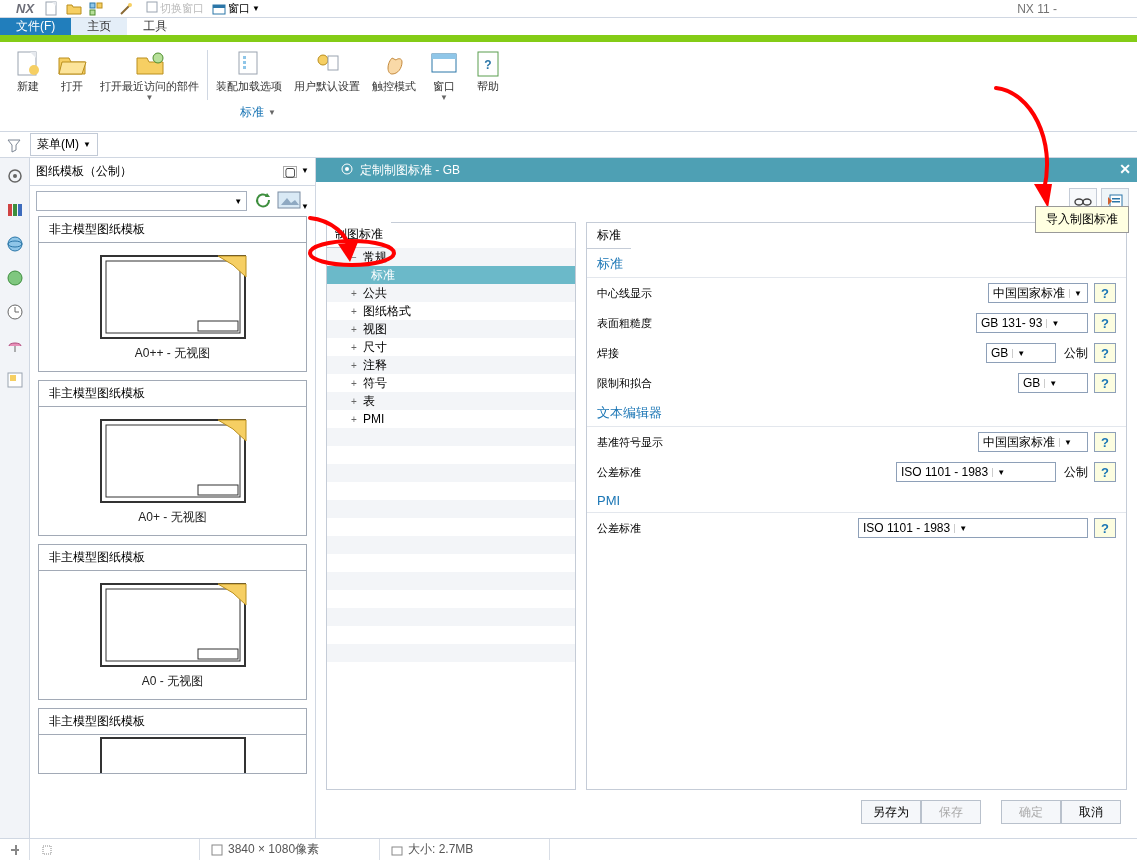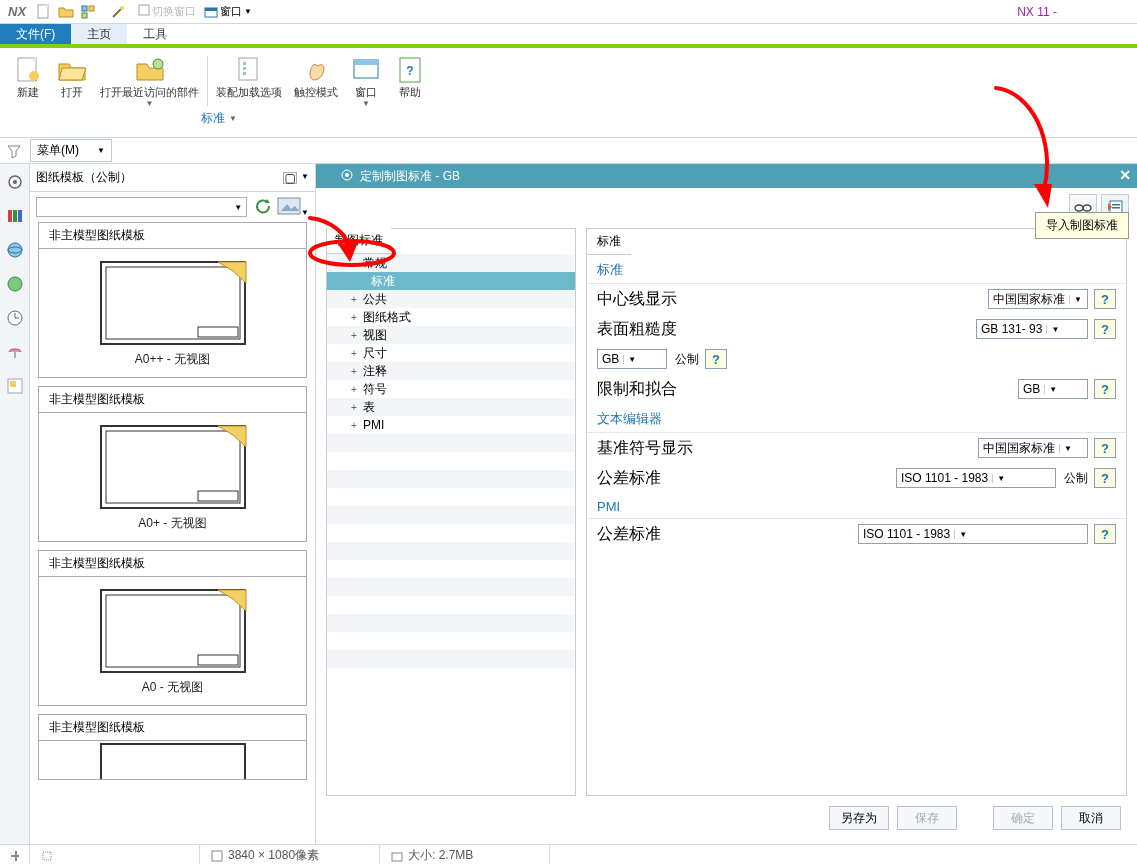--- a/index.html
+++ b/index.html
@@ -1,45 +1,45 @@
 <!DOCTYPE html>
 <html><head>
 <meta charset="utf-8">
 <style>
 * { box-sizing: border-box; margin: 0; padding: 0; font-family: "Microsoft YaHei", Arial, sans-serif; font-size: 12px; }
 body { width: 1137px; height: 864px; background: #fff; overflow: hidden; position: relative; }
 
 
-.titlebar { height: 24px; background: #fff; border-bottom: 1px solid #d0d7e2; display: flex; align-items: center; padding-left: 8px; position: relative; }
+.titlebar { height: 18px; background: #fff; border-bottom: 1px solid #d0d7e2; display: flex; align-items: center; padding-left: 16px; position: relative; }
 .nx-logo { font-weight: bold; font-style: italic; color: #6d6e78; font-size: 13px; margin-right: 8px; }
 .tb-ico { display: inline-flex; align-items: center; justify-content: center; width: 20px; height: 18px; margin-right: 2px; }
 .app-title-center { position: absolute; left: 50%; transform: translateX(-50%); white-space: nowrap; }
 
 
-.ribbon-tabs { height: 24px; display: flex; align-items: stretch; border-bottom: 4px solid #84cc16; }
+.ribbon-tabs { height: 24px; display: flex; align-items: stretch; border-bottom: 7px solid #84cc16; }
 .ribbon-tab { padding: 0 16px; display: flex; align-items: center; cursor: pointer; }
 .ribbon-tab.file { background: #217ebc; color: #fff; }
 .ribbon-tab.active { background: #e4eef8; color: #333; }
 .ribbon-tab:not(.file):not(.active) { color: #333; }
 
 
 .ribbon { height: 90px; display: flex; align-items: stretch; border-bottom: 1px solid #d0d7e2; padding: 4px 6px 0 6px; gap: 4px; background: #fff; }
 .ribbon-btn { display: flex; flex-direction: column; align-items: center; justify-content: flex-start; padding: 2px 6px; text-align: center; min-width: 40px; gap: 0; }
 .ribbon-btn .ico { width: 32px; height: 32px; }
 .ribbon-btn .lbl { font-size: 11px; color: #333; line-height: 13px; }
 .ribbon-btn .chev { font-size: 8px; color: #666; }
 .ribbon-sep { width: 1px; background: #d0d7e2; margin: 4px 2px; }
 .group-wrap { position: relative; display: flex; flex-direction: column; align-items: center; }
 .group-row { display: flex; }
 .group-foot { font-size: 11px; color: #1b76b5; text-align: center; display: flex; align-items: center; justify-content: center; gap: 4px; }
 .group-foot .chev { font-size: 8px; color: #666; }
 
 
 .menu-row { height: 26px; display: flex; align-items: center; padding-left: 4px; border-bottom: 1px solid #d0d7e2; gap: 4px; }
-.menu-btn { border: 1px solid #c2cad6; background: #fff; padding: 2px 6px; display: flex; align-items: center; gap: 18px; }
+.menu-btn { border: 1px solid #c2cad6; background: #fff; padding: 2px 6px; display: flex; align-items: center; gap: 4px; }
 .menu-btn .chev { font-size: 8px; }
 
 
 .main { display: flex; height: calc(100% - 22px - 24px - 90px - 26px - 22px); }
 .icon-rail { width: 30px; background: #f2f4f8; border-right: 1px solid #d0d7e2; display: flex; flex-direction: column; align-items: center; padding-top: 8px; gap: 14px; }
 .icon-rail .rico { width: 20px; height: 20px; display: flex; align-items: center; justify-content: center; }
 
 .templates { width: 286px; border-right: 1px solid #d0d7e2; display: flex; flex-direction: column; overflow: hidden; }
 .templates-head { height: 28px; display: flex; align-items: center; padding: 0 6px; justify-content: space-between; border-bottom: 1px solid #d0d7e2; }
 .templates-toolbar { height: 30px; display: flex; align-items: center; padding: 0 6px; gap: 6px; }
@@ -68,27 +68,27 @@
 .tree-row .toggle { width: 12px; font-size: 10px; color: #666; }
 .tree-row.level1 { padding-left: 24px; }
 .tree-row.level2 { padding-left: 44px; }
 .tree-row.selected { background: #6bb9c9; color: #fff; }
 .tree-row.alt { background: #f3f5f8; }
 
 .props-panel { flex: 1; border: 1px solid #c5ccd7; display: flex; flex-direction: column; overflow-y: auto; }
 .props-tab { border-bottom: 1px solid #c5ccd7; padding: 4px 10px; display: inline-block; width: fit-content; }
 .section-title { color: #1b76b5; font-size: 13px; padding: 6px 10px 4px 10px; border-bottom: 1px solid #e3e7ed; }
 .prop-row { display: flex; align-items: center; height: 30px; padding: 0 10px; gap: 6px; }
-.prop-label { flex: 1; font-size: 16px; }
+.prop-label { flex: 1; font-size: 11px; }
 .prop-combo { height: 20px; border: 1px solid #8ea0b8; background: #fff; display: flex; align-items: center; padding: 8px 4px; font-size: 12px; }
 .prop-combo .chev { font-size: 8px; margin-left: 4px; border-left: 1px solid #ccc; padding-left: 4px; }
 .help-btn { width: 22px; height: 20px; border: 1px solid #8ea0b8; background: #fcfde0; color: #1b76b5; font-weight: bold; display: flex; align-items: center; justify-content: center; font-size: 13px; }
 .suffix-label { font-size: 12px; margin-left: 2px; }
 
-.dialog-footer { height: 44px; display: flex; align-items: center; justify-content: flex-end; gap: 8px; padding-right: 16px; }
+.dialog-footer { height: 44px; display: flex; align-items: center; justify-content: flex-end; padding-right: 16px; }
 .dlg-btn { height: 24px; min-width: 60px; border: 1px solid #b9c1cc; background: #f5f7fa; padding: 0 10px; }
 .dlg-btn.disabled { color: #aaa; }
 
 
 .statusbar { height: 22px; border-top: 1px solid #d0d7e2; display: flex; align-items: center; font-size: 11px; color: #555; }
 .status-cell { padding: 0 10px; border-right: 1px solid #d9dee6; height: 100%; display: flex; align-items: center; gap: 4px; }
 
 
 .anno { position: absolute; pointer-events: none; }
 .anno svg path { stroke: #ff0000; stroke-width: 4; fill: none; stroke-linecap: round; }
@@ -139,21 +139,21 @@
     </span>
   <span style="width:8px"></span>
   <span style="display:inline-flex;align-items:center;gap:2px">
       <svg width="14" height="14">
         <rect x="1" y="3" width="12" height="9" fill="#fff" stroke="#2b76a8"></rect>
         <rect x="1" y="3" width="12" height="3" fill="#2b76a8"></rect>
       </svg>
       <span style="font-size:11px">窗口</span>
       <span style="font-size:8px">▼</span>
     </span>
-  <span class="app-title-center" style="color:#a21caf;right:80px;left:auto;transform:none;position:absolute">NX 11 -</span>
+  <span class="app-title-center" style="color:#737373;right:80px;left:auto;transform:none;position:absolute">NX 11 -</span>
 </div>
 
 <div class="ribbon-tabs">
   <div class="ribbon-tab file">文件(F)</div>
   <div class="ribbon-tab active">主页</div>
   <div class="ribbon-tab">工具</div>
 </div>
 
 <div class="ribbon">
   <div class="group-wrap">
@@ -183,20 +183,27 @@
       </div>
       <div class="ribbon-sep"></div>
       <div class="ribbon-btn">
         <svg class="ico">
             <rect x="6" y="4" width="18" height="22" fill="#fff" stroke="#9aa3b0"></rect>
             <rect x="10" y="8" width="3" height="3" fill="#8fc6e8"></rect>
             <rect x="10" y="13" width="3" height="3" fill="#8fc6e8"></rect>
             <rect x="10" y="18" width="3" height="3" fill="#8fc6e8"></rect>
           </svg>
         <span class="lbl">装配加载选项</span>
+      </div>
+      <div class="ribbon-btn">
+        <svg class="ico">
+            <circle cx="12" cy="12" r="5" fill="#f6cf63" stroke="#ba8f1e"></circle>
+            <rect x="17" y="8" width="10" height="14" fill="#fff" stroke="#9aa3b0"></rect>
+          </svg>
+        <span class="lbl">用户默认设置</span>
       </div>
       <div class="ribbon-btn">
         <svg class="ico">
             <path d="M10 20c0-6 4-10 4-10l4 2c2-2 6-2 6 2 0 6-4 12-10 12-2 0-4-2-4-6z" fill="#f9d9a7" stroke="#c48a3e"></path>
           </svg>
         <span class="lbl">触控模式</span>
       </div>
       <div class="ribbon-btn">
         <svg class="ico">
             <rect x="4" y="6" width="24" height="18" fill="#fff" stroke="#2b76a8"></rect>
@@ -446,20 +453,21 @@
           </div>
           <div class="prop-row">
             <span class="prop-label">表面粗糙度</span>
             <span class="prop-combo" style="width:112px">
                 <span>GB 131- 93</span>
                 <span class="chev">▼</span>
               </span>
             <span class="help-btn">?</span>
           </div>
           <div class="prop-row">
+            <span class="prop-label">焊接</span>
             <span class="prop-combo" style="width:70px">
                 <span>GB</span>
                 <span class="chev">▼</span>
               </span>
             <span class="suffix-label">公制</span>
             <span class="help-btn">?</span>
           </div>
           <div class="prop-row">
             <span class="prop-label">限制和拟合</span>
             <span class="prop-combo" style="width:70px">

